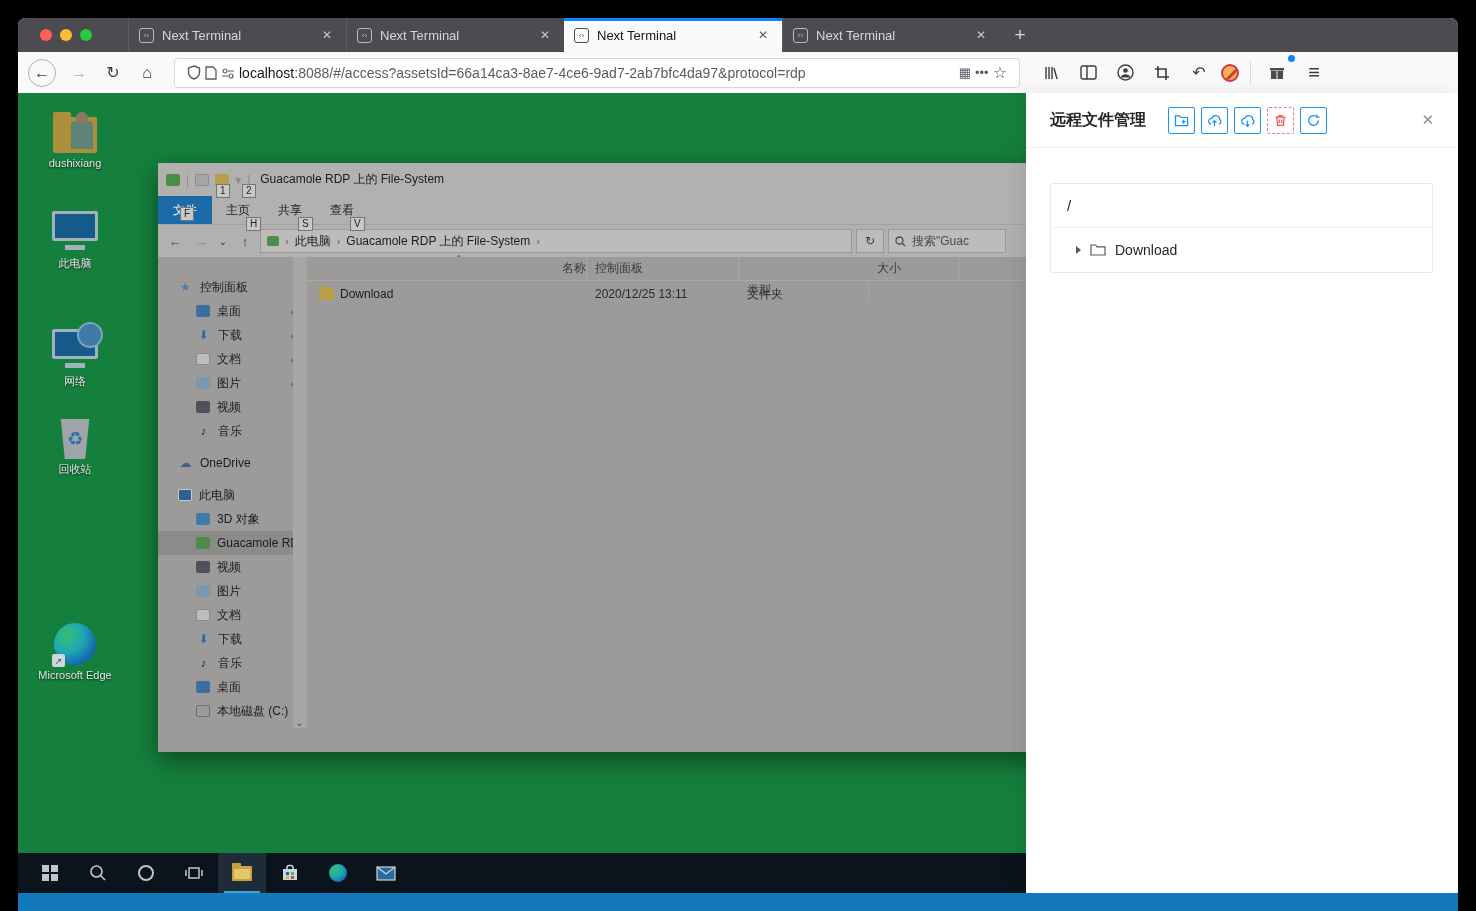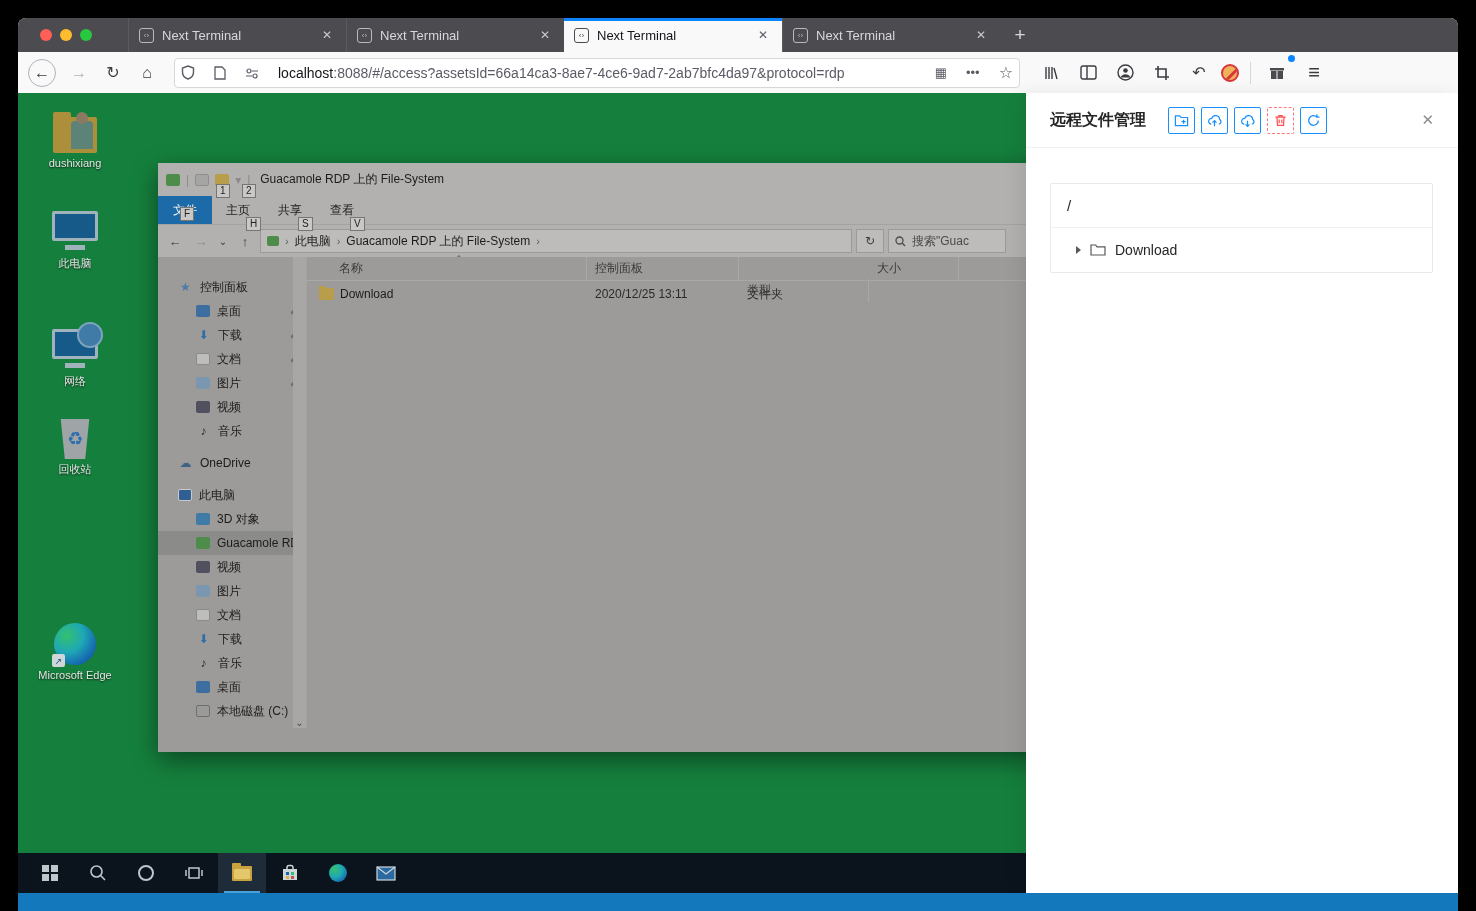--- a/index.html
+++ b/index.html
@@ -20,21 +20,21 @@
   .tab.active::before{content:"";position:absolute;left:0;top:0;right:0;height:3px;background:#0a84ff;}
   .tab.active .tclose{color:#5b5b66;}
   .ticon{width:15px;height:15px;border:1.5px solid #b9b9be;border-radius:3px;display:flex;align-items:center;justify-content:center;font-size:8px;color:#b9b9be;flex:none;}
   .tab.active .ticon{border-color:#4a4a4f;color:#4a4a4f;}
   .newtab{width:40px;display:flex;align-items:center;justify-content:center;color:#d7d7db;font-size:19px;}
   
   #navbar{left:0;top:34px;width:1440px;height:41px;background:#f9f9fa;display:flex;align-items:center;padding:0 10px;gap:4px;}
   .navbtn{width:30px;height:30px;display:flex;align-items:center;justify-content:center;font-size:16px;color:#3b3b40;flex:none;}
   .navbtn.circled{border:1px solid #b1b1b9;border-radius:50%;width:28px;height:28px;margin-right:4px;}
   .navbtn.dim{color:#b1b1b9;}
-  #urlbar{height:30px;flex:1;max-width:846px;background:#fff;border:1px solid #d7d7db;border-radius:4px;display:flex;align-items:center;padding:0 6px;gap:19px;margin:0 8px;}
+  #urlbar{height:30px;flex:1;max-width:846px;background:#fff;border:1px solid #d7d7db;border-radius:4px;display:flex;align-items:center;padding:0 12px;gap:4px;margin:0 8px;}
   #urlbar .u-ic{color:#5b5b66;display:flex;align-items:center;}
   #urltext{flex:1;font-size:14px;white-space:nowrap;overflow:hidden;color:#5b5b66;}
   #urltext .host{color:#15141a;}
   .u-right{color:#5b5b66;font-size:13px;display:flex;align-items:center;gap:10px;}
   #navicons{display:flex;align-items:center;gap:7px;margin-left:4px;}
   .sep-v{width:1px;height:22px;background:#d7d7db;margin:0 4px;}
   .blocked{width:18px;height:18px;border:2px solid #d7363c;border-radius:50%;position:relative;background:#f0b25a;overflow:hidden;}
   .blocked::after{content:"";position:absolute;left:-2px;top:7px;width:22px;height:3px;background:#d7363c;transform:rotate(-45deg);}
   .gift{position:relative;}
   .gift .dot{position:absolute;right:-3px;top:-3px;width:7px;height:7px;border-radius:50%;background:#0a84ff;}
@@ -87,21 +87,21 @@
   .sitem.l1{padding-left:38px;}
   .sitem.sel{background:#8b8b89;}
   .sitem .pin{position:absolute;right:10px;top:7px;width:3px;height:9px;background:#6e6e6c;transform:rotate(45deg);border-radius:1px;}
   .sitem .pin::after{content:"";position:absolute;left:-2px;top:-3px;width:7px;height:4px;background:#6e6e6c;border-radius:1px;}
   .si{width:14px;height:12px;display:inline-block;margin-right:7px;border-radius:2px;flex:none;}
   .si.ch{background:none;font-size:12px;line-height:12px;text-align:center;width:15px;}
   #sscroll{position:absolute;right:0;top:0;bottom:0;width:13px;background:#a8a7a5;display:flex;align-items:flex-end;justify-content:center;color:#4a4a48;font-size:10px;}
   #exList{flex:1;position:relative;border-left:1px solid #a3a3a1;}
   #lhead{display:flex;height:24px;align-items:center;color:#3a3a38;border-bottom:1px solid #a8a8a6;}
   .hcol{height:100%;display:flex;align-items:center;border-right:1px solid #a8a8a6;position:relative;}
-  .hc1{width:280px;padding-left:32px;}
+  .hc1{width:280px;padding-left:32px;justify-content:flex-end;}
   .hc2{width:152px;padding-left:8px;}
   .hc3{width:130px;padding-left:8px;margin-top:44px;}
   .hc4{width:90px;padding-left:8px;}
   .sortmark{position:absolute;left:150px;top:-3px;color:#4a4a48;font-size:11px;}
   .frow{display:flex;height:26px;align-items:center;}
   .fc1{width:280px;padding-left:12px;display:flex;align-items:center;gap:6px;}
   .fc2{width:152px;padding-left:8px;color:#2a2a28;}
   .fc3{width:130px;padding-left:8px;color:#2a2a28;}
   .minifold{width:15px;height:12px;background:#b89d4a;border-radius:1px;position:relative;flex:none;}
   .minifold::before{content:"";position:absolute;left:0;top:-2px;width:7px;height:3px;background:#b89d4a;border-radius:1px 1px 0 0;}

